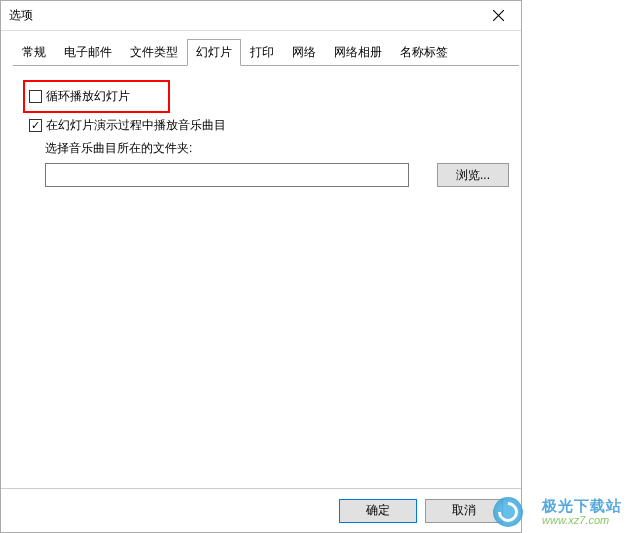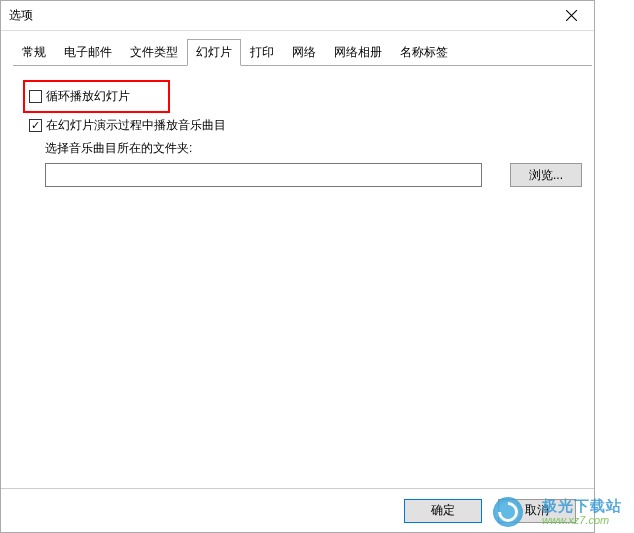--- a/index.html
+++ b/index.html
@@ -10,21 +10,21 @@
     body {
       font-family: "Microsoft YaHei", "SimSun", sans-serif;
       font-size: 12px;
       background: #fff;
       width: 634px;
       height: 533px;
       overflow: hidden;
       position: relative;
     }
     .window {
-      width: 595px;
+      width: 522px;
       height: 533px;
       border: 1px solid #aaa;
       background: #fff;
       display: flex;
       flex-direction: column;
     }
     .titlebar {
       height: 30px;
       background: #fff;
       border-bottom: 1px solid #ddd;
@@ -142,21 +142,21 @@
       display: flex;
       align-items: center;
       justify-content: center;
     }
     .footer {
       height: 44px;
       display: flex;
       align-items: center;
       justify-content: flex-end;
       padding-right: 18px;
-      gap: 16px;
+      gap: 8px;
       border-top: 1px solid #ccc;
     }
     .footer-btn {
       width: 78px;
       height: 24px;
       border: 1px solid #999;
       background: #e1e1e1;
       font-size: 12px;
       cursor: pointer;
       display: flex;

